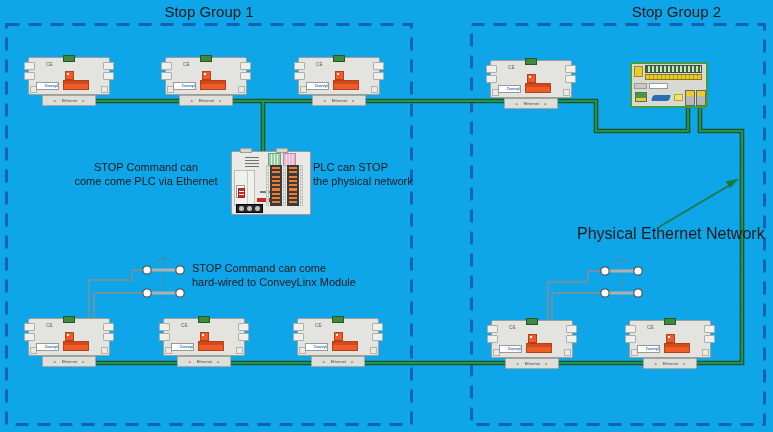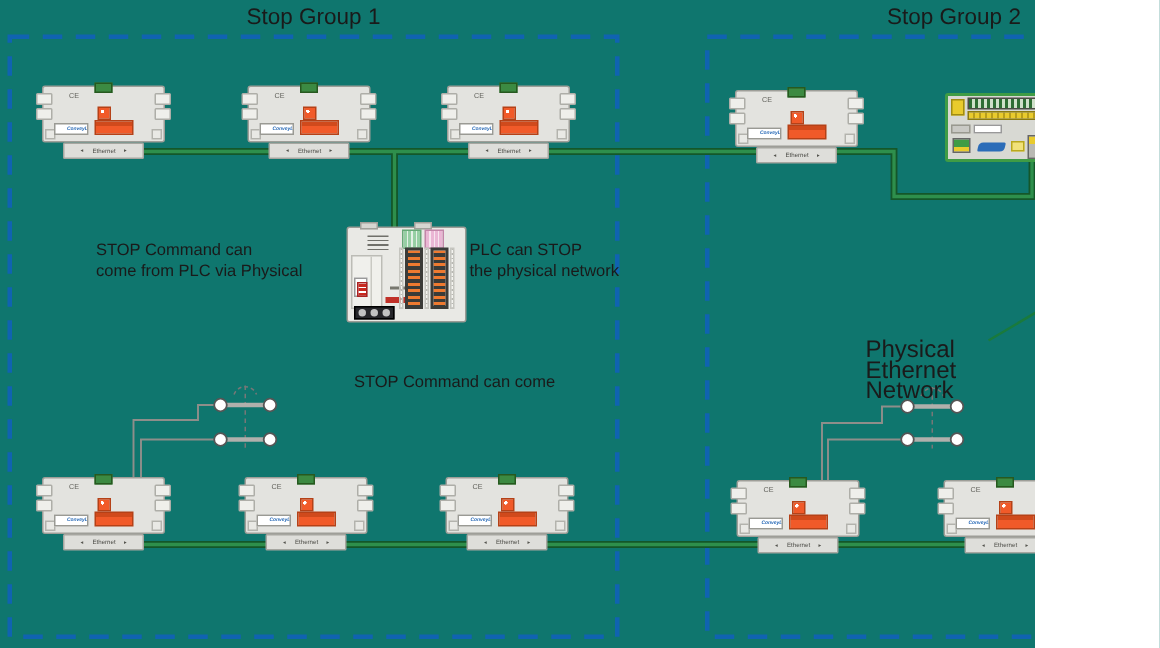--- a/index.html
+++ b/index.html
@@ -1,29 +1,29 @@
 <!DOCTYPE html>
 <html><head>
 <meta charset="utf-8">
 <style>
   *{box-sizing:border-box;margin:0;padding:0;}
   html,body{background:#fff;}
-  #stage{position:relative;width:690px;height:432px;background:#0f766e;
+  #stage{position:relative;width:773px;height:432px;background:#0ea5e9;
          font-family:"Liberation Sans",sans-serif;overflow:hidden;}
   svg{position:absolute;left:0;top:0;}
 
   .title{position:absolute;width:170px;text-align:center;font-size:15px;color:#1a1a1a;}
   .t1{left:124px;top:3px;}
-  .t2{left:551px;top:3px;}
+  .t2{left:551px;top:3px;text-align:right;}
 
   .note{position:absolute;font-size:11px;color:#1a1a1a;line-height:13.5px;}
   .note span{display:block;}
-  .note1{left:64px;top:161px;width:164px;text-align:left;}
+  .note1{left:64px;top:161px;width:164px;text-align:center;}
   .note2{left:313px;top:161px;}
-  .note3{left:192px;top:249px;margin-left:44px;}
+  .note3{left:192px;top:262px;}
   .note4{left:577px;top:227px;font-size:16px;}
 
   
   .module-slot{position:absolute;width:82px;height:38px;}
   .m-body{position:absolute;inset:0;background:#e3e3df;border:1px solid #9e9e98;border-radius:2px;}
   .m-block{position:absolute;width:11px;height:8px;background:#efefeb;border:1px solid #aeaea8;border-radius:1px;}
   .bl-tl{left:-5px;top:4px}.bl-bl{left:-5px;top:14px}.bl-tr{right:-5px;top:4px}.bl-br{right:-5px;top:14px}
   .m-corner{position:absolute;width:7px;height:7px;bottom:1px;background:#e9e9e5;border:1px solid #b3b3ad;}
   .c-l{left:1px}.c-r{right:1px}
   .m-term{position:absolute;left:50%;margin-left:-6px;top:-3px;width:12px;height:7px;background:#3c8a42;border:1px solid #27591f;}
@@ -140,28 +140,29 @@
       <line x1="659" y1="227" x2="730" y2="185" stroke="#1a7a3c" stroke-width="1.6"></line>
       <polygon points="739,178.5 729.8,188.6 725.8,181.6" fill="#1a7a3c"></polygon>
     </g>
   </svg>
 
   <div class="title t1">Stop Group 1</div>
   <div class="title t2">Stop Group 2</div>
 
   <div class="note note1">
     <span>STOP Command can</span>
-    <span>come from PLC via Physical</span>
+    <span>come come PLC via Ethernet</span>
   </div>
   <div class="note note2">
     <span>PLC can STOP</span>
     <span>the physical network</span>
   </div>
   <div class="note note3">
     <span>STOP Command can come</span>
+    <span>hard-wired to ConveyLinx Module</span>
   </div>
   <div class="note note4">Physical Ethernet Network</div>
 
   <div class="module-slot" style="left:28px;top:57px">
   <div class="m-body">
     <span class="m-block bl-tl"></span>
     <span class="m-block bl-bl"></span>
     <span class="m-block bl-tr"></span>
     <span class="m-block bl-br"></span>
     <span class="m-corner c-l"></span>

